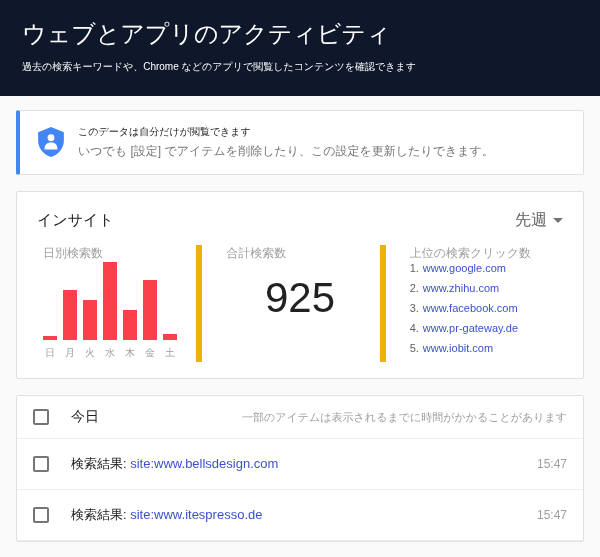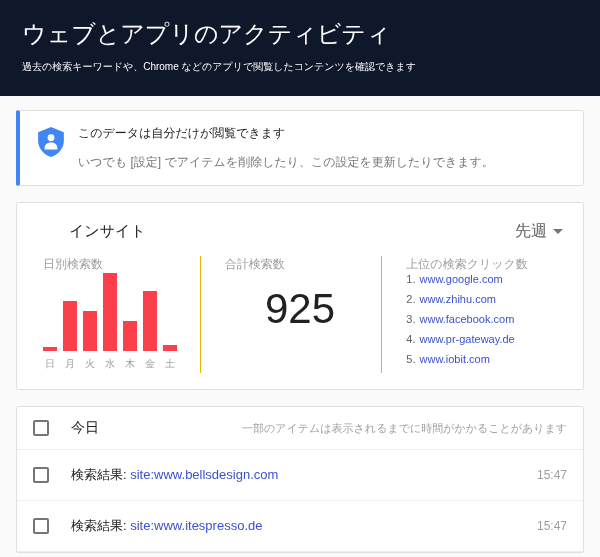--- a/index.html
+++ b/index.html
@@ -28,33 +28,32 @@
   }
   .privacy-card {
     border-left: 4px solid #4285f4;
     padding: 14px 18px;
     display: flex;
     align-items: flex-start;
     gap: 14px;
     margin-bottom: 16px;
   }
   .shield { flex: 0 0 auto; margin-top: 2px; }
-  .privacy-title { font-size: 12px; color: #212121; margin-bottom: 12px; }
+  .privacy-title { font-size: 10px; color: #212121; margin-bottom: 4px; }
   .privacy-sub { font-size: 12px; color: #757575; }
   .insights-card { padding: 18px 20px 16px; margin-bottom: 16px; }
   .insights-head {
     display: flex; justify-content: space-between; align-items: center;
     margin-bottom: 14px;
-    margin-left: 32px;
   }
   .insights-title { font-size: 15px; color: #212121; }
   .dropdown { display: flex; align-items: center; gap: 6px; cursor: pointer; font-size: 16px; color: #616161; }
   .insights-body { display: flex; }
   .panel { flex: 1; padding: 0 6px; }
-  .panel + .panel { border-left: 1px solid #eab308; padding-left: 24px; }
+  .panel + .panel { border-left: 6px solid #eab308; padding-left: 24px; }
   .panel-label { font-size: 12px; color: #9e9e9e; margin-bottom: 0; }
   .bars {
     display: flex; align-items: flex-end; gap: 6px;
     height: 78px;
   }
   .bars div {
     width: 14px;
     background: #fb3f4b;
   }
   .day-labels { display: flex; gap: 6px; margin-top: 6px; }

